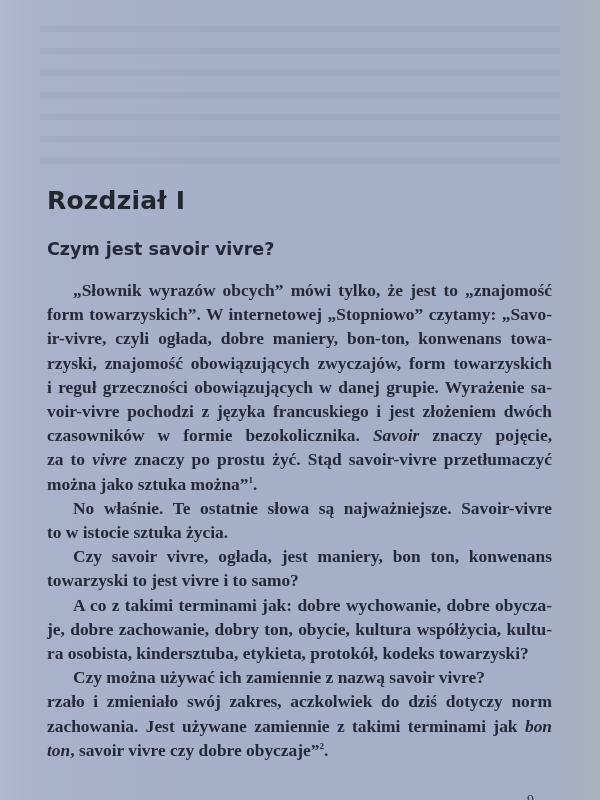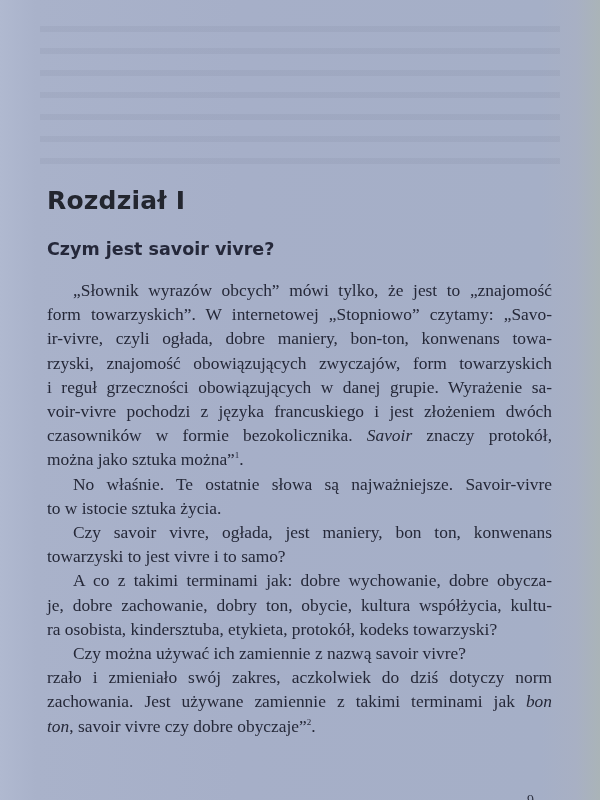--- a/index.html
+++ b/index.html
@@ -53,20 +53,21 @@
       font-family: "Liberation Serif", serif;
       font-size: 17.4px;
       line-height: 24.2px;
       color: #252838;
     }
     .line {
       display: block;
       white-space: nowrap;
       text-align: justify;
       text-align-last: justify;
+      font-weight: bold;
     }
     .line.last {
       text-align-last: left;
     }
     .indent { padding-left: 26px; }
     .page-number {
       position: absolute;
       left: 527px;
       top: 777px;
       font-family: "Liberation Serif", serif;
@@ -85,21 +86,22 @@
   <div class="chapter">Rozdział I</div>
   <div class="section">Czym jest savoir vivre?</div>
 
   <div class="body-text" id="body-text">
       <span class="line indent"><span>„Słownik wyrazów obcych” mówi tylko, że jest to „znajomość</span></span>
       <span class="line"><span>form towarzyskich”. W internetowej „Stopniowo” czytamy: „Savo-</span></span>
       <span class="line"><span>ir-vivre, czyli ogłada, dobre maniery, bon-ton, konwenans towa-</span></span>
       <span class="line"><span>rzyski, znajomość obowiązujących zwyczajów, form towarzyskich</span></span>
       <span class="line"><span>i reguł grzeczności obowiązujących w danej grupie. Wyrażenie sa-</span></span>
       <span class="line"><span>voir-vivre pochodzi z języka francuskiego i jest złożeniem dwóch</span></span>
-      <span class="line"><span>czasowników w formie bezokolicznika. </span><i>Savoir</i><span> znaczy protokół,</span></span>
+      <span class="line"><span>czasowników w formie bezokolicznika. </span><i>Savoir</i><span> znaczy pojęcie,</span></span>
+      <span class="line"><span>za to </span><i>vivre</i><span> znaczy po prostu żyć. Stąd savoir-vivre przetłumaczyć</span></span>
       <span class="line last"><span>można jako sztuka można”</span><sup>1</sup><span>.</span></span>
       <span class="line indent"><span>No właśnie. Te ostatnie słowa są najważniejsze. Savoir-vivre</span></span>
       <span class="line last"><span>to w istocie sztuka życia.</span></span>
       <span class="line indent"><span>Czy savoir vivre, ogłada, jest maniery, bon ton, konwenans</span></span>
       <span class="line last"><span>towarzyski to jest vivre i to samo?</span></span>
       <span class="line indent"><span>A co z takimi terminami jak: dobre wychowanie, dobre obycza-</span></span>
       <span class="line"><span>je, dobre zachowanie, dobry ton, obycie, kultura współżycia, kultu-</span></span>
       <span class="line last"><span>ra osobista, kindersztuba, etykieta, protokół, kodeks towarzyski?</span></span>
       <span class="line indent last"><span>Czy można używać ich zamiennie z nazwą savoir vivre?</span></span>
       <span class="line"><span>rzało i zmieniało swój zakres, aczkolwiek do dziś dotyczy norm</span></span>

